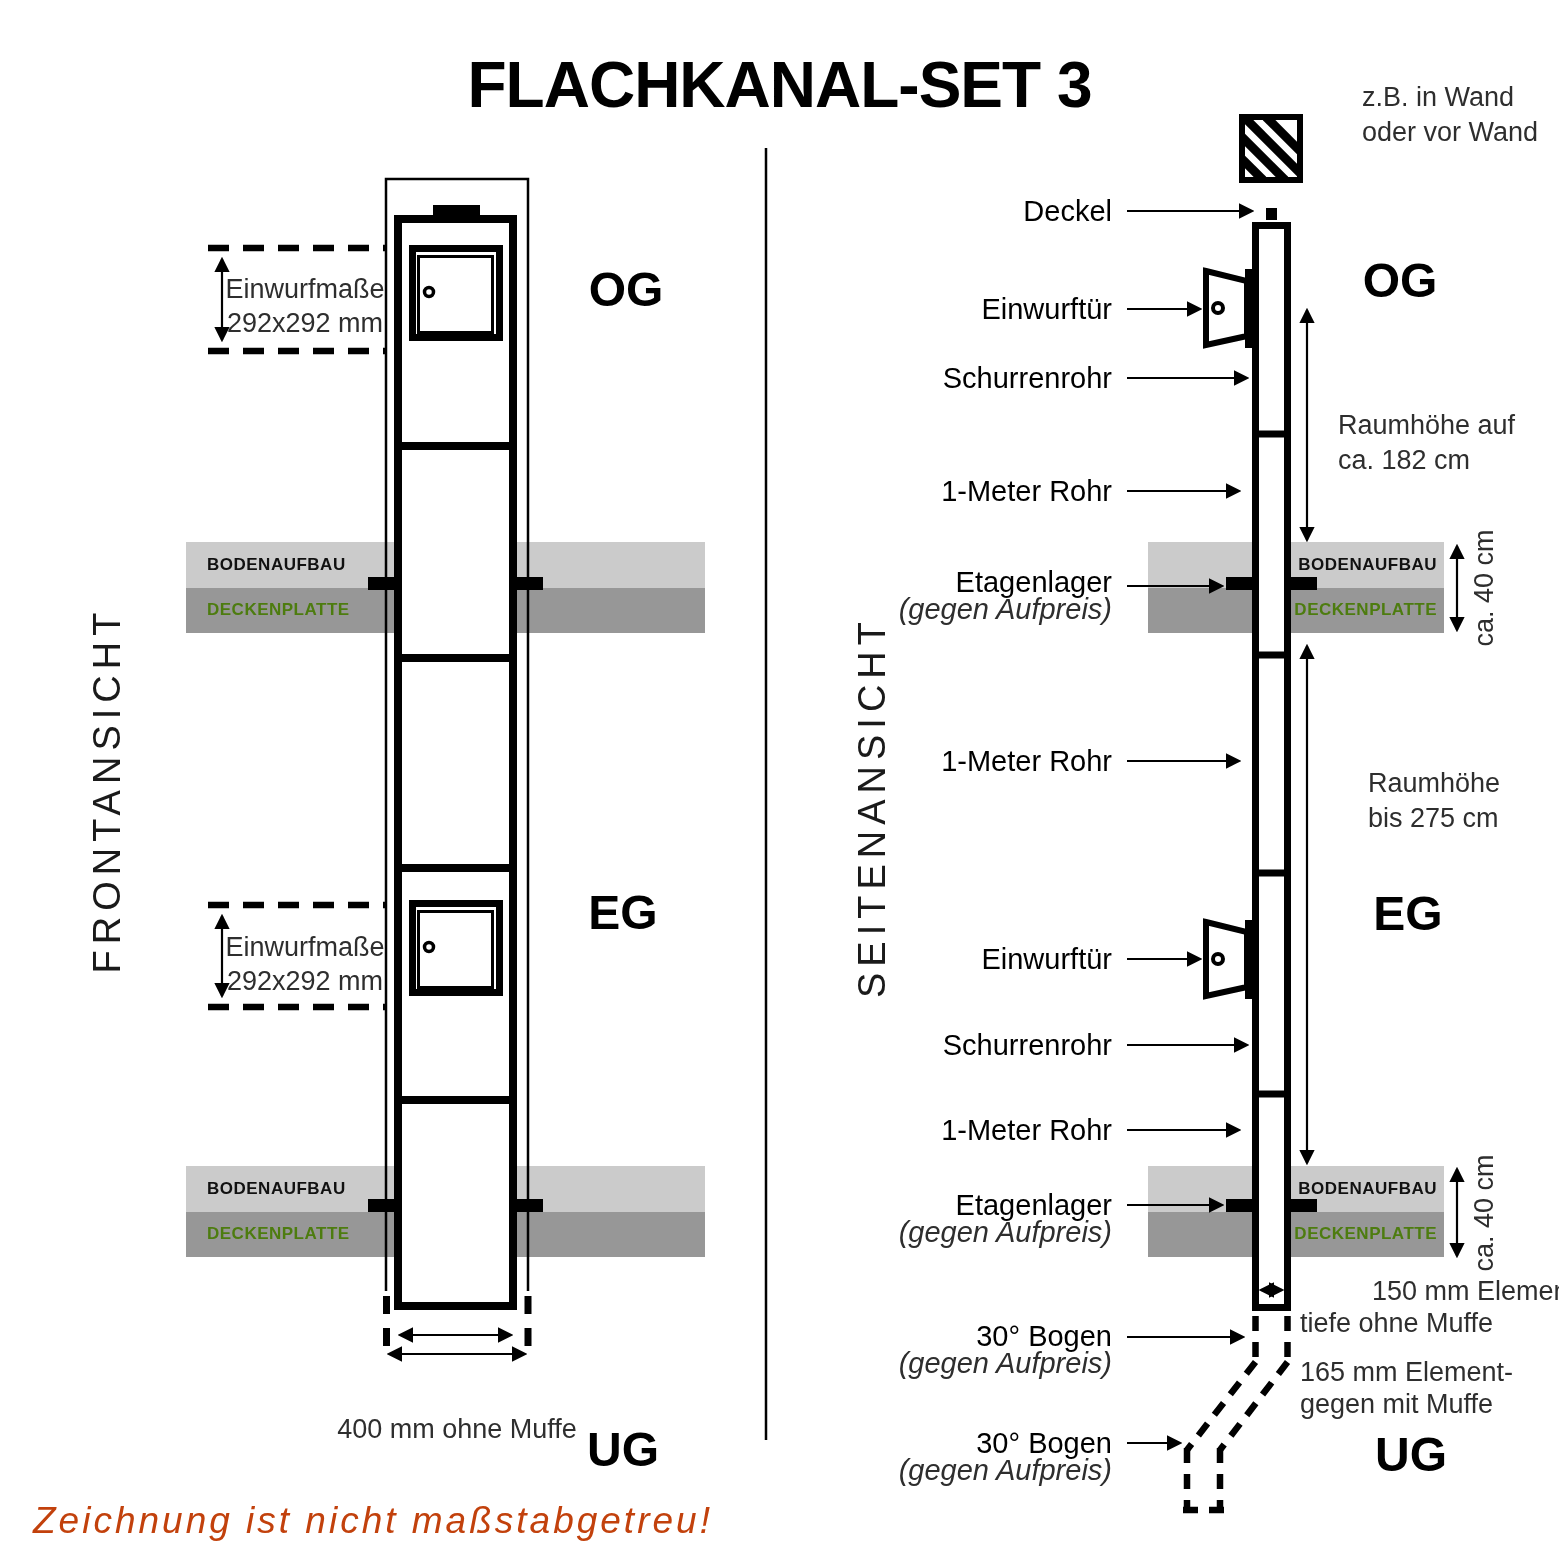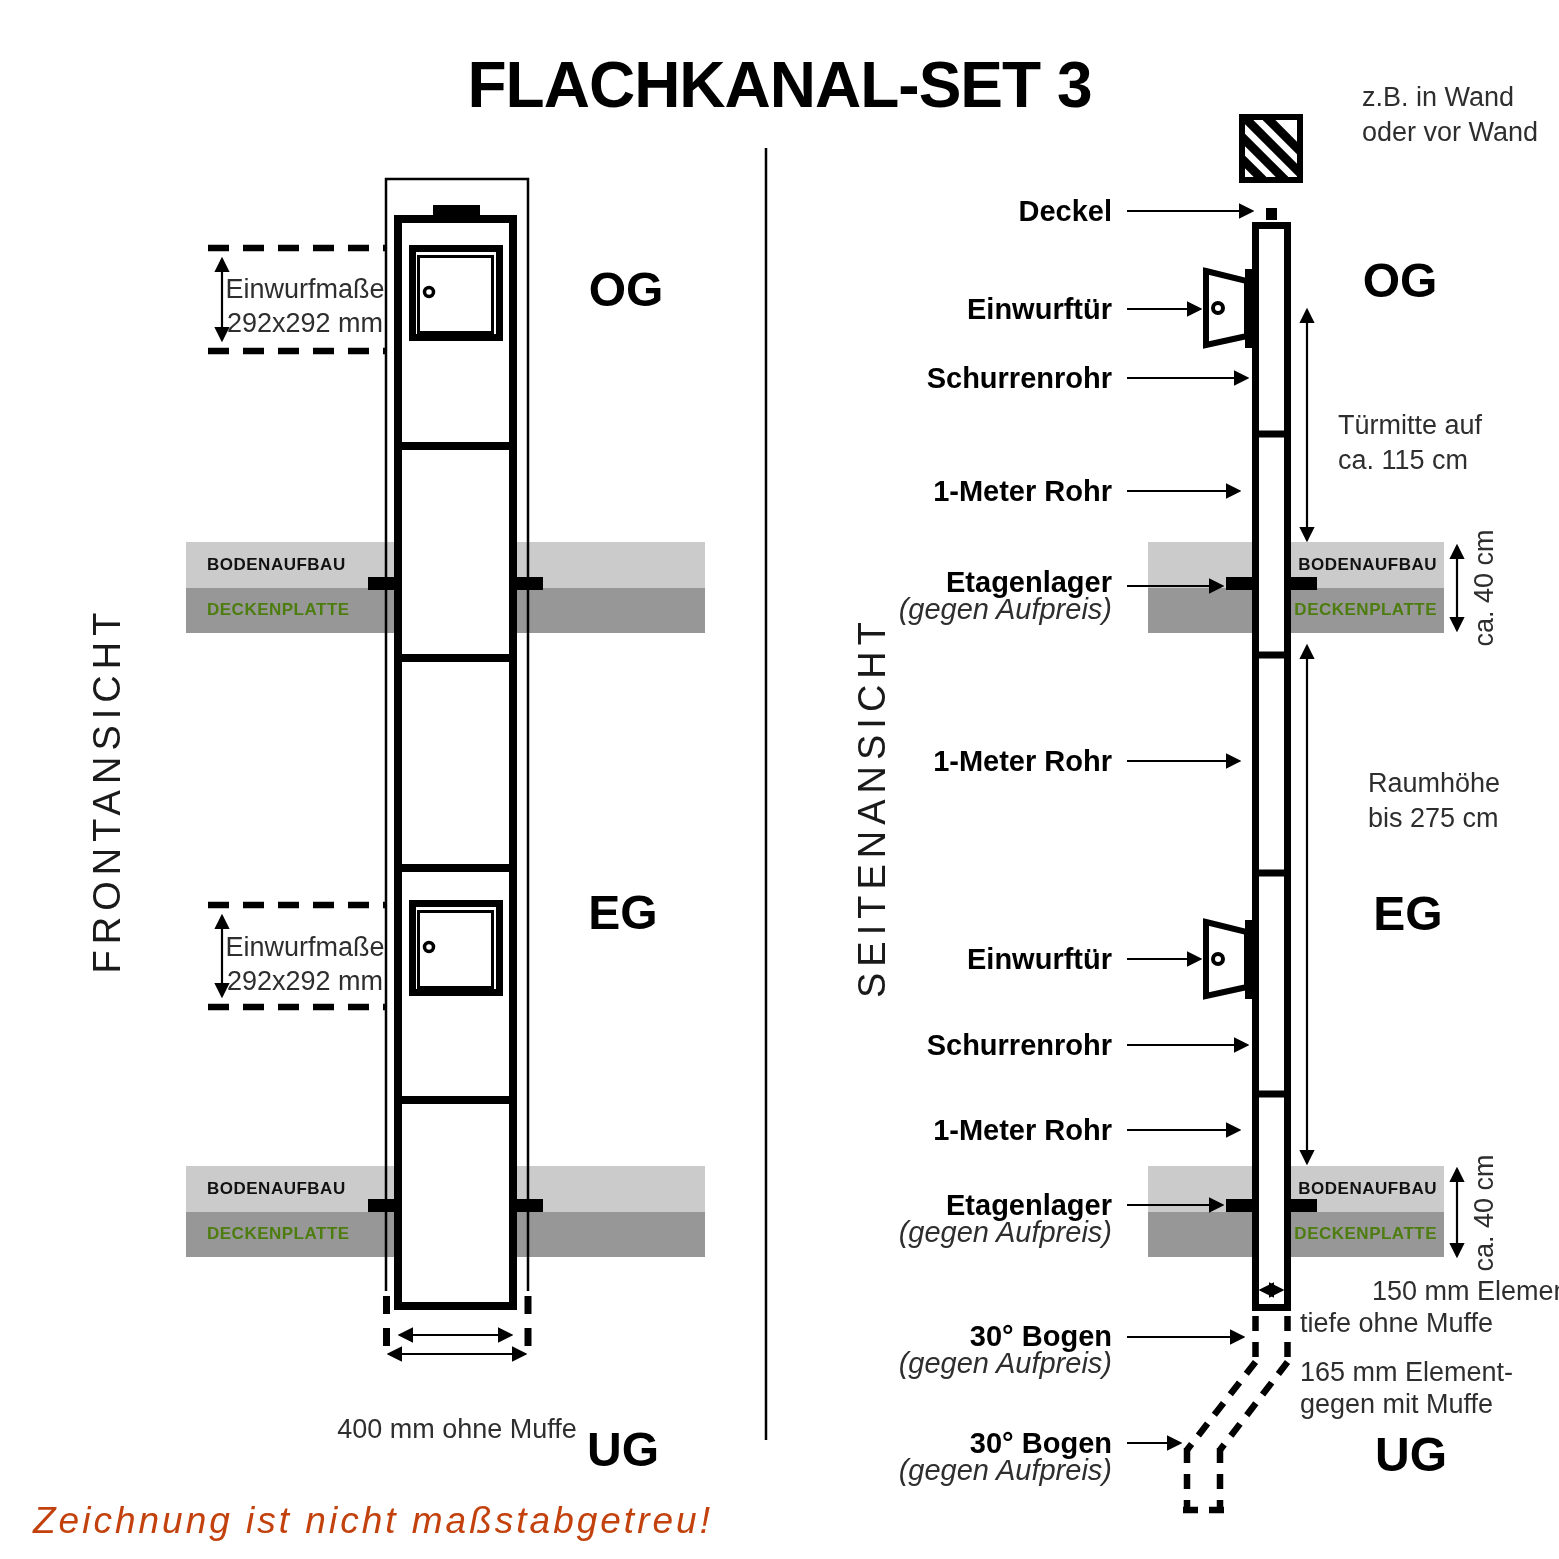--- a/index.html
+++ b/index.html
@@ -4,21 +4,21 @@
 <style>
   html,body{margin:0;padding:0;background:#fff;}
   #stage{position:relative;width:1559px;height:1559px;background:#fff;overflow:hidden;
          font-family:"Liberation Sans",sans-serif;color:#111;}
   #stage svg{position:absolute;left:0;top:0;}
   .abs{position:absolute;white-space:nowrap;}
   .title{left:0;right:0;text-align:center;top:48px;font-size:64px;font-weight:800;letter-spacing:-1px;color:#000;}
   .vlabel{font-size:38px;letter-spacing:6px;color:#1a1a1a;transform:rotate(-90deg);transform-origin:center;
           width:420px;height:48px;line-height:48px;text-align:center;}
   .floor{width:140px;text-align:center;font-size:48px;font-weight:800;line-height:56px;color:#000;}
-  .lbl{right:447px;text-align:right;font-size:29px;font-weight:700;line-height:36px;color:#000;}
+  .lbl{right:447px;text-align:right;font-size:29px;font-weight:400;line-height:36px;color:#000;}
   .sub{right:447px;text-align:right;font-size:29px;font-style:italic;line-height:36px;color:#2e2e2e;}
   .ann{font-size:27px;line-height:35px;color:#2e2e2e;}
   .annc{font-size:27px;line-height:34px;color:#2e2e2e;text-align:center;}
   .bandlbl{font-size:17px;font-weight:700;letter-spacing:0.5px;line-height:28px;}
   .bandlbl.dark{color:#4d7c0f;}
   .bandlbl.side{right:122px;text-align:right;}
   .vsmall{font-size:27px;color:#2e2e2e;transform:rotate(-90deg);transform-origin:center;
           width:140px;height:36px;line-height:36px;text-align:center;}
   .note{left:33px;top:1500px;font-size:37px;font-style:italic;letter-spacing:3px;color:#c2410c;}
 </style>
@@ -195,22 +195,22 @@
   <div class="abs lbl" style="top:1112px;">1-Meter Rohr</div>
   <div class="abs lbl" style="top:1187px;">Etagenlager</div>
   <div class="abs sub" style="top:1214px;">(gegen Aufpreis)</div>
   <div class="abs lbl" style="top:1318px;">30° Bogen</div>
   <div class="abs sub" style="top:1345px;">(gegen Aufpreis)</div>
   <div class="abs lbl" style="top:1425px;">30° Bogen</div>
   <div class="abs sub" style="top:1452px;">(gegen Aufpreis)</div>
 
   <div class="abs ann" style="left:1362px;top:80px;">z.B. in Wand</div>
   <div class="abs ann" style="left:1362px;top:115px;">oder vor Wand</div>
-  <div class="abs ann" style="left:1338px;top:408px;">Türmitte auf</div>
-  <div class="abs ann" style="left:1338px;top:443px;">ca. 115 cm</div>
+  <div class="abs ann" style="left:1338px;top:408px;">Raumhöhe auf</div>
+  <div class="abs ann" style="left:1338px;top:443px;">ca. 182 cm</div>
   <div class="abs ann" style="left:1368px;top:766px;">Raumhöhe</div>
   <div class="abs ann" style="left:1368px;top:801px;">bis 275 cm</div>
   <div class="abs vsmall" style="left:1414px;top:570px;">ca. 40 cm</div>
   <div class="abs vsmall" style="left:1414px;top:1195px;">ca. 40 cm</div>
   <div class="abs ann" style="left:1372px;top:1274px;">150 mm Element-</div>
   <div class="abs ann" style="left:1300px;top:1306px;">tiefe ohne Muffe</div>
   <div class="abs ann" style="left:1300px;top:1355px;">165 mm Element-</div>
   <div class="abs ann" style="left:1300px;top:1387px;">gegen mit Muffe</div>
 
   <div class="abs note">Zeichnung ist nicht maßstabgetreu!</div>

